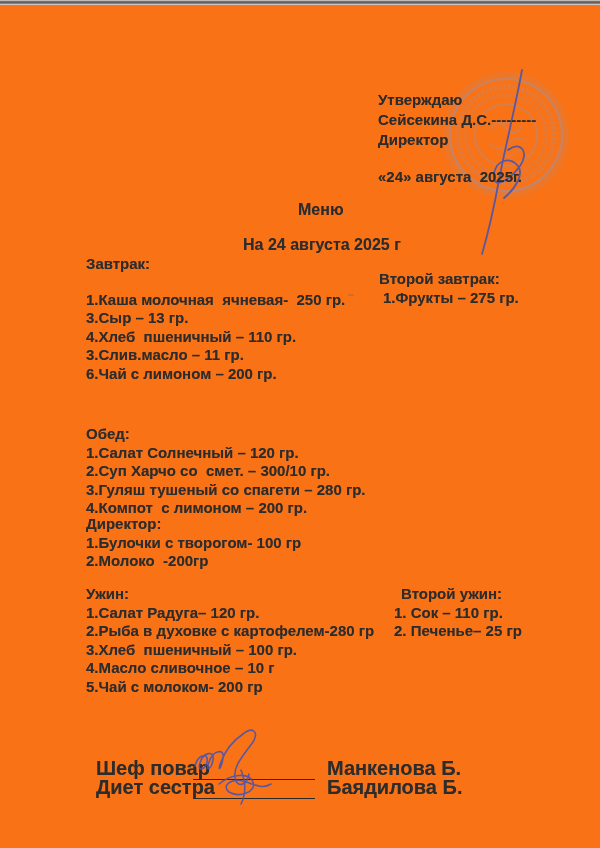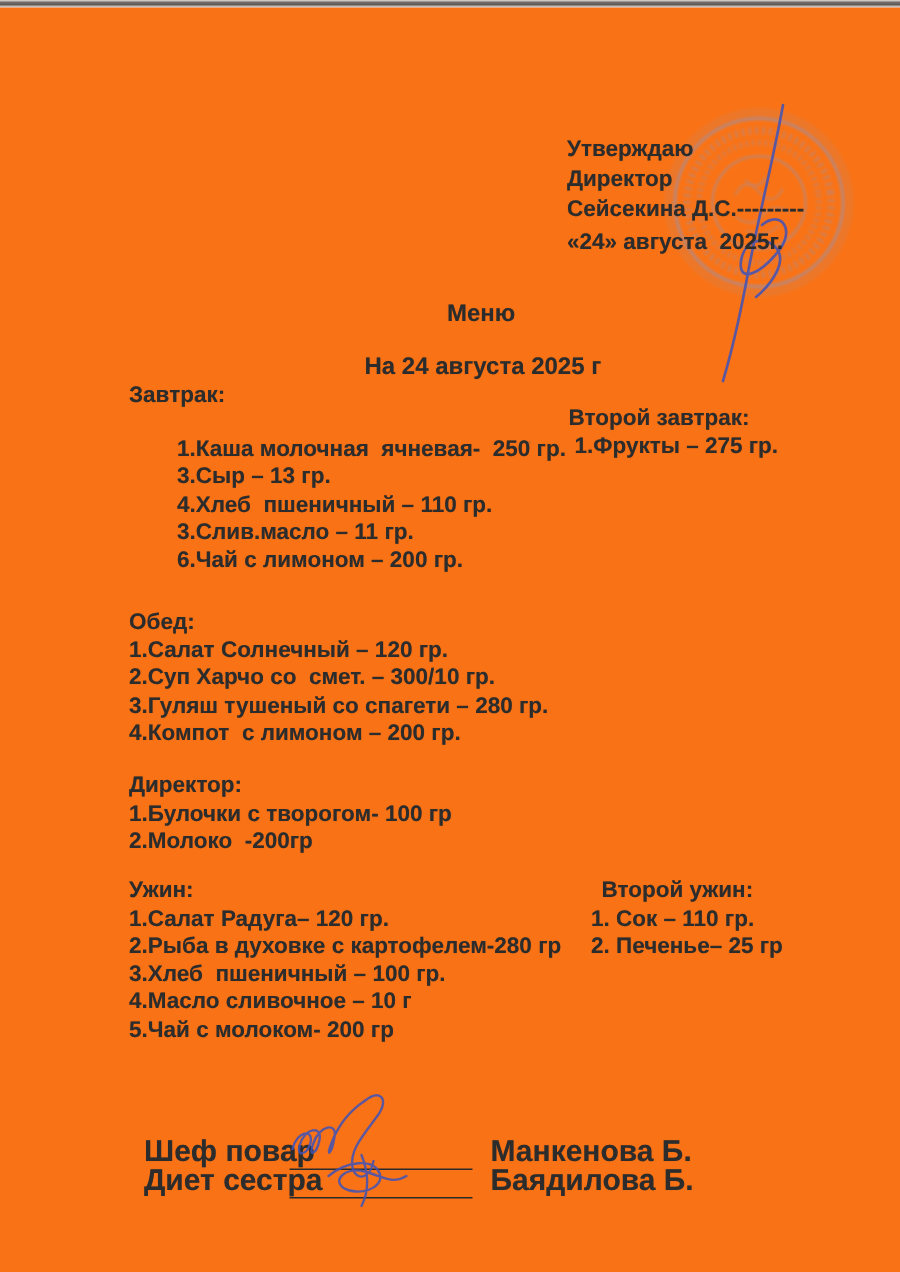--- a/index.html
+++ b/index.html
@@ -9,29 +9,29 @@
     font-family:"Liberation Sans",sans-serif;
     font-weight:700;color:#2c2c2c;
     text-shadow:0 0 .5px rgba(50,50,50,.45);
   }
   .scan-top{position:absolute;top:0;left:0;width:600px;height:5px;
     background:linear-gradient(180deg,#e8eaec 0%,#6a6e73 30%,#55585d 60%,#b9bdc2 85%,#e9edf2 100%);
     opacity:.92;}
   .line,.sec-h{white-space:pre;font-size:15px;line-height:18.5px;}
   .approval{position:absolute;left:378px;top:90px;}
   .approval .line{line-height:20px;}
-  .approval-date{margin-top:2px;}
+  .approval-date{margin-top:17px;}
   .doc-title{position:absolute;left:298px;top:201px;font-size:16px;white-space:pre;}
   .doc-subtitle{position:absolute;left:243px;top:236px;font-size:16px;white-space:pre;}
   .section{position:absolute;}
   .sec-breakfast{left:86px;top:255px;}
-  .sec-breakfast .items{margin-top:17px;margin-left:32px;}
+  .sec-breakfast .items{margin-top:17px;}
   .sec-breakfast2{left:379px;top:270px;}
   .sec-breakfast2 .items .line{padding-left:4px;}
-  .sec-lunch{left:86px;top:406px;}
+  .sec-lunch{left:86px;top:425px;}
   .sec-snack{left:86px;top:515px;}
   .sec-dinner{left:86px;top:585px;}
   .sec-dinner2{left:394px;top:585px;}
   .sec-dinner2 .sec-h{padding-left:7px;}
   .stamp{position:absolute;left:425px;top:58px;pointer-events:none;}
   .pen{position:absolute;pointer-events:none;}
   .pen-director{left:450px;top:62px;}
   .pen-bottom{left:183px;top:726px;}
   .sign-block{position:absolute;left:96px;top:760px;font-size:20px;}
   .sig-row{display:flex;align-items:flex-end;height:19.5px;}
@@ -66,22 +66,22 @@
 
   <svg class="pen pen-director" width="100" height="200" viewBox="0 0 100 200">
     <g fill="none" stroke="#4053b8" stroke-width="1.8" stroke-linecap="round" opacity="0.85">
       <path d="M72,8 C66,42 55,86 49,118 C45,140 40,165 32,192"></path>
       <path d="M58,88 C70,78 80,90 70,104 C58,120 42,128 44,112 C46,98 60,94 68,104 C74,112 66,126 54,136"></path>
     </g>
   </svg>
 
   <div class="approval">
     <div class="line">Утверждаю</div>
+    <div class="line">Сейсекина Д.С.---------</div>
     <div class="line">Директор</div>
-    <div class="line">Сейсекина Д.С.---------</div>
     <div class="line approval-date">«24» августа  2025г.</div>
   </div>
 
   <div class="doc-title">Меню</div>
   <div class="doc-subtitle">На 24 августа 2025 г</div>
 
   <div class="artifact-dash"></div>
 
   <div class="section sec-breakfast">
     <div class="sec-h">Завтрак:</div>

